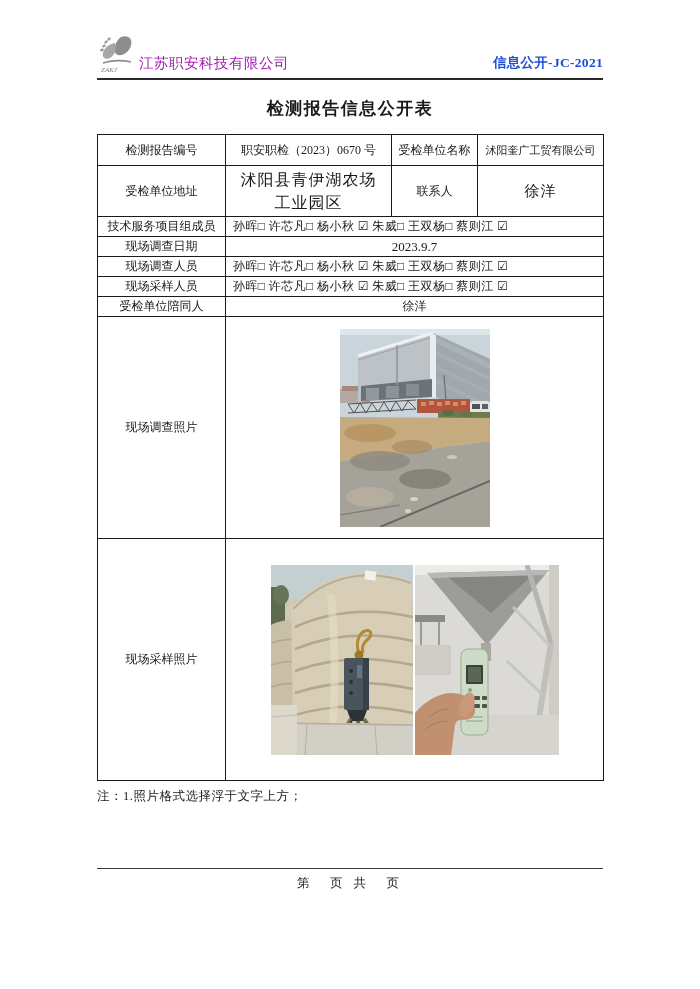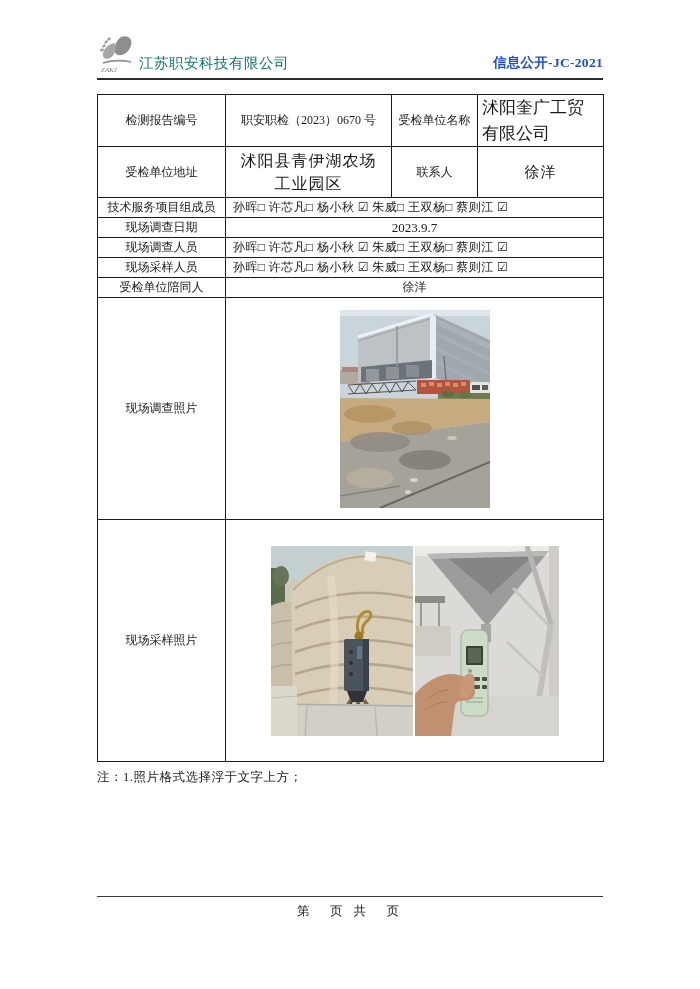--- a/index.html
+++ b/index.html
@@ -10,51 +10,51 @@
     color:#1a1a1a;
   }
   .page { position:relative; width:700px; height:989px; background:#fff; overflow:hidden; }
   .content { position:absolute; left:97px; top:36px; width:506px; }
 
   
   .hdr { display:flex; justify-content:space-between; align-items:flex-end;
          border-bottom:2px solid #2a2a2a; padding-bottom:3px; height:44px; }
   .hdr-left { display:flex; align-items:flex-end; }
   .logo-wrap { width:42px; height:42px; position:relative; }
-  .company { font-size:14.5px; color:#0f766e; letter-spacing:0.5px; padding-bottom:2px; }
+  .company { font-size:14.5px; color:#a21caf; letter-spacing:0.5px; padding-bottom:2px; }
   .doccode { font-size:13.5px; font-weight:bold; color:#1d4ed8; padding-bottom:3px; letter-spacing:0.3px; }
 
   
   .title { margin-top:17px; text-align:center; font-size:17px; font-weight:bold; letter-spacing:1.5px; }
 
   
   table.info { margin-top:14px; width:506px; border-collapse:collapse; table-layout:fixed;
                border:1.5px solid #1a1a1a; }
   td { border:1px solid #1a1a1a; font-size:12px; vertical-align:middle; overflow:hidden; }
   td.lbl { text-align:center; padding:0 3px; }
   td.val-c { text-align:center; padding:0 4px; }
   td.val-l { text-align:left; padding:0 0 0 7px; letter-spacing:0.4px; }
   .h-r1 { height:31px; }
   .h-r2 { height:51px; }
   .h-sm { height:20px; }
   .h-lab { height:37px; }
   .h-ph1 { height:222px; }
   .h-ph2 { height:242px; }
   td.addr { font-size:16px; letter-spacing:1px; padding:0 12px; text-align:center; line-height:1.45; }
   td.contact { font-size:15px; text-align:center; letter-spacing:1px; }
-  td.unitname { font-size:17px; text-align:left; padding:0 4px; line-height:1.5; }
+  td.unitname { font-size:11px; text-align:center; padding:0 4px; line-height:1.5; }
   td.reportno { text-align:center; }
   td.lab2 { text-align:left; padding:2px 0 2px 7px; line-height:1.45; letter-spacing:0.4px; }
   td.date { font-size:13px; text-align:center; }
   .photo-cell { text-align:center; vertical-align:middle; }
   .photo-box { display:flex; justify-content:center; align-items:center; gap:2px; }
 
   
   .note { margin-top:7px; font-size:12.5px; letter-spacing:0.5px; }
-  .footer { position:absolute; left:97px; top:896px; width:506px; border-top:1.5px solid #3a3a3a; }
+  .footer { position:absolute; left:97px; top:868px; width:506px; border-top:1.5px solid #3a3a3a; }
   .footer-text { text-align:center; margin-top:6px; font-size:12.5px; letter-spacing:4px; }
 </style>
 </head>
 <body>
 
 <div class="page">
   <div class="content">
 
     <div class="hdr">
       <div class="hdr-left">
@@ -68,20 +68,21 @@
             <ellipse cx="5" cy="17" rx="2" ry="1.2" fill="#9a9a9a" transform="rotate(-20 5 17)"></ellipse>
             <path d="M6,30 C14,27 26,27 34,29" stroke="#8e8e8e" stroke-width="1.6" fill="none"></path>
             <text x="4" y="39" font-size="7" font-style="italic" fill="#7c7c7c" font-family="Liberation Serif, serif">ZAKJ</text>
           </svg>
         </div>
         <div class="company">江苏职安科技有限公司</div>
       </div>
       <div class="doccode">信息公开-JC-2021</div>
     </div>
 
+    <div class="title">检测报告信息公开表</div>
 
     <table class="info">
       <colgroup>
           <col style="width:128px">
           <col style="width:166px">
           <col style="width:86px">
           <col style="width:126px">
         </colgroup>
 
       <tbody>

